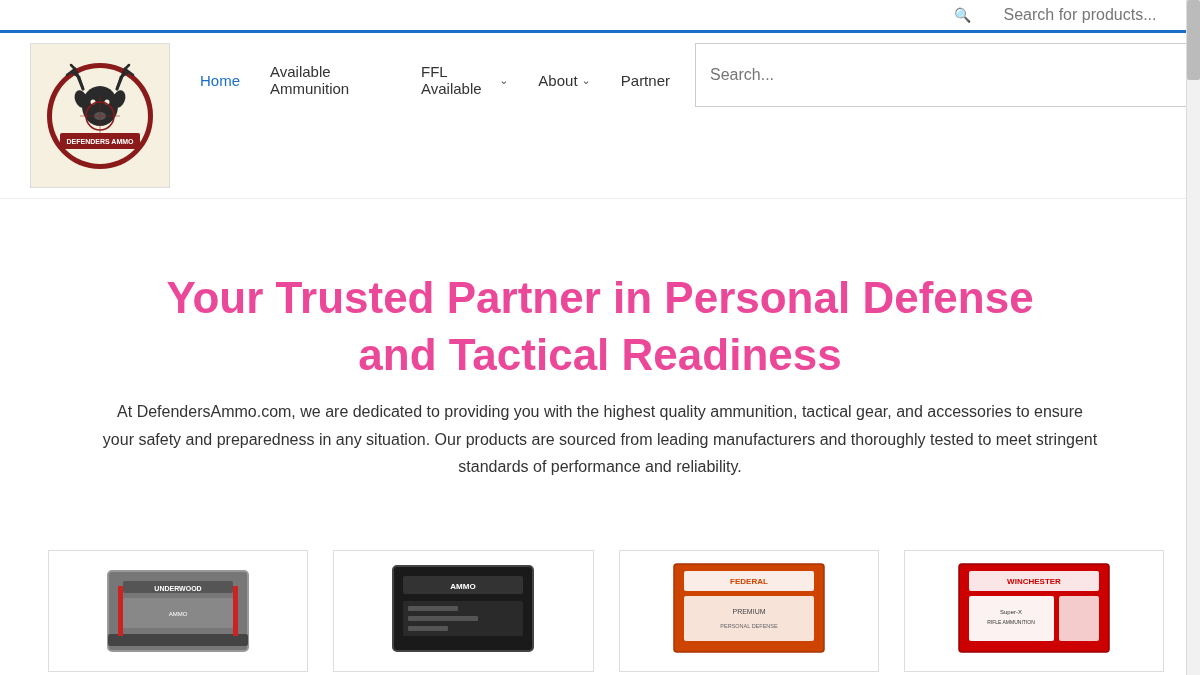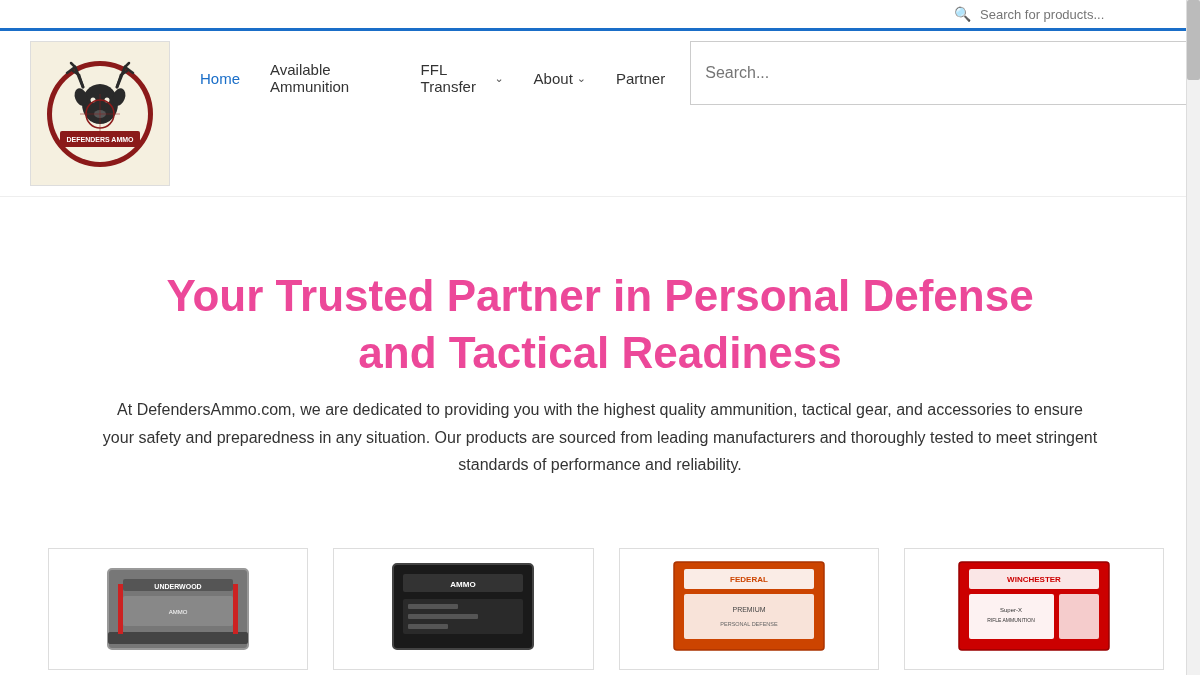--- a/index.html
+++ b/index.html
@@ -15,23 +15,24 @@
       padding: 6px 20px;
       gap: 8px;
     }
     .top-bar-search-icon {
       color: #888;
       font-size: 14px;
     }
     .top-bar-input {
       border: none;
       outline: none;
-      font-size: 13px;
+      font-size: 16px;
       color: #555;
       width: 200px;
+      text-align: center;
     }
 
     
     .header {
       display: flex;
       align-items: flex-start;
       padding: 10px 30px 10px 30px;
       background: #fff;
       border-bottom: 1px solid #eee;
     }
@@ -226,21 +227,21 @@
 
   <div class="nav-search-wrapper">
     <nav class="nav">
       <a class="nav-item active" href="#">
         <span>Home</span>
       </a>
       <a class="nav-item" href="#">
         <span>Available Ammunition</span>
       </a>
       <a class="nav-item" href="#">
-        <span>FFL Transfer</span>
+        <span>FFL Available</span>
         <span class="chevron">⌄</span>
       </a>
       <a class="nav-item" href="#">
         <span>About</span>
         <span class="chevron">⌄</span>
       </a>
       <a class="nav-item" href="#">
         <span>Partner</span>
       </a>
     </nav>

